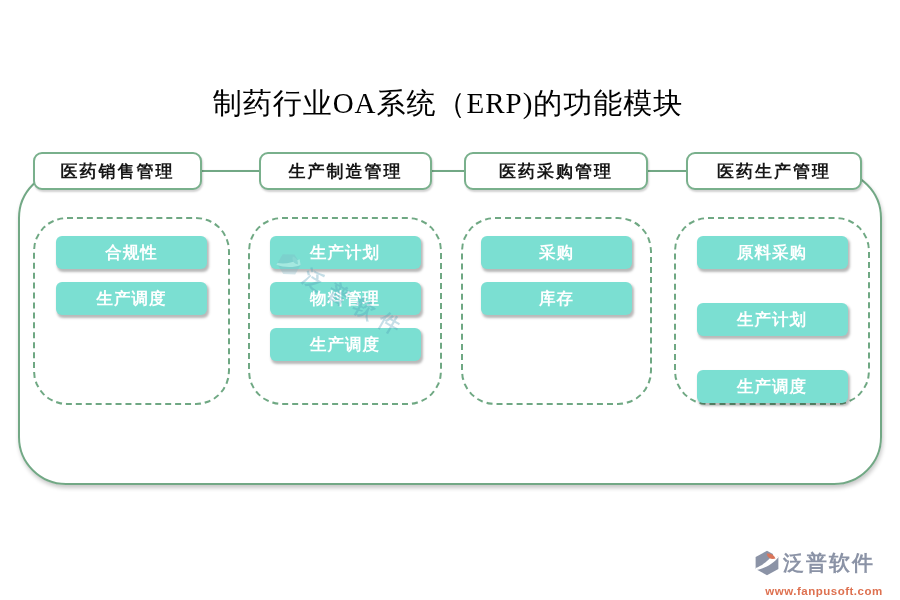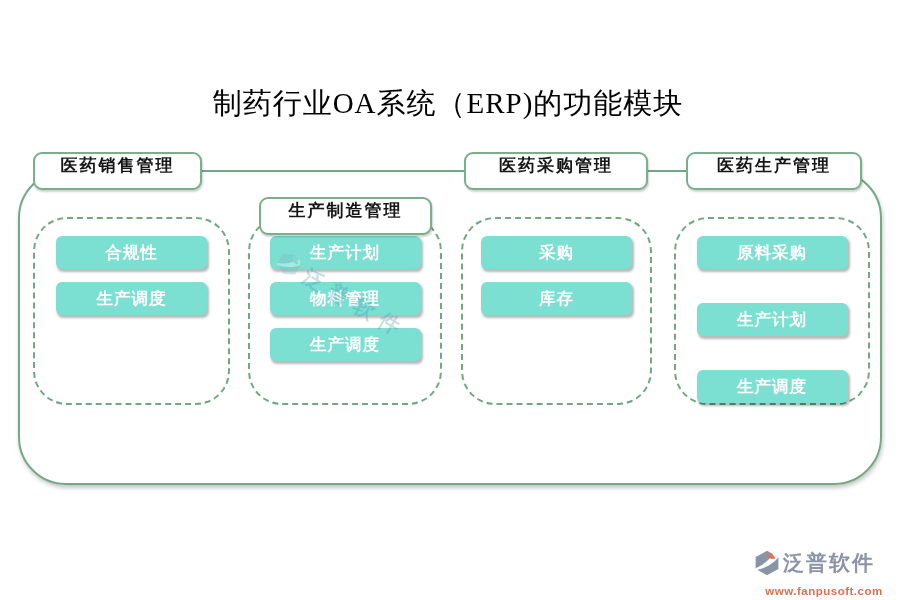--- a/index.html
+++ b/index.html
@@ -14,26 +14,26 @@
     letter-spacing:1px;
   }
   .big-frame{
     position:absolute;left:18px;top:170px;width:860px;height:311px;
     border:2.5px solid #72a885;border-radius:48px;background:transparent;
     box-shadow:1px 3px 4px rgba(0,0,0,0.22);
   }
   .col-header{
     position:absolute;top:152px;height:34px;background:#ffffff;
     border:2px solid #79b08c;border-radius:9px;
-    display:flex;justify-content:center;
+    display:flex;align-items:center;justify-content:center;
     font-size:17px;font-weight:bold;color:#161616;letter-spacing:2px;
     box-shadow:1px 2px 2px rgba(0,0,0,0.18);z-index:3;
   }
   .h1{left:33px;width:165px;}
-  .h2{left:259px;width:169px;margin-top:45px;}
+  .h2{left:259px;width:169px;}
   .h3{left:464px;width:180px;}
   .h4{left:686px;width:172px;}
   .group{
     position:absolute;top:217px;height:188px;
     border:2.5px dashed #6fa883;border-radius:34px;background:transparent;
     display:flex;flex-direction:column;align-items:center;
     padding-top:17px;gap:13px;box-sizing:border-box;z-index:1;
   }
   .g1{left:33px;width:197px;}
   .g2{left:248px;width:194px;}

